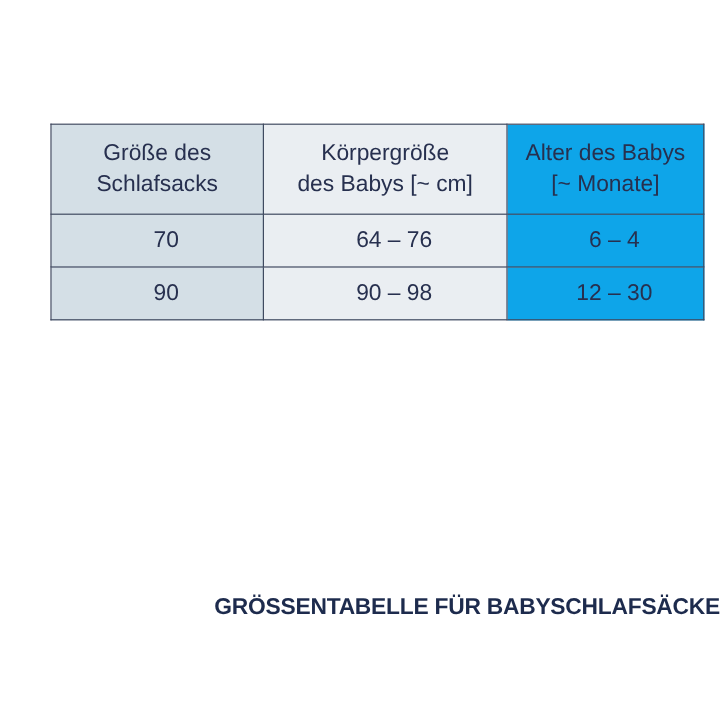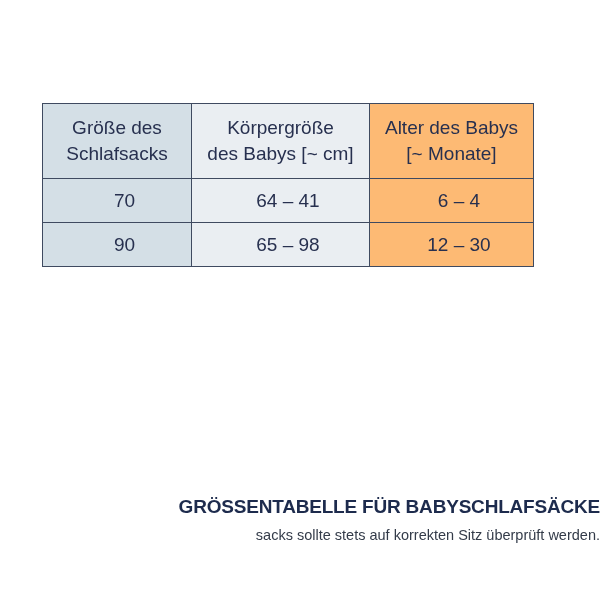--- a/index.html
+++ b/index.html
@@ -29,23 +29,23 @@
     color: #27304f;
     font-size: 19px;
     font-weight: 400;
   }
   .size-table th {
     height: 75px;
     white-space: pre-line;   
     line-height: 1.35;
   }
   .size-table td { height: 44px; padding-left: 15px; }
-  .col1 { width: 149px; background: #d4dfe6; }
-  .col2 { width: 178px; background: #eaeef2; }
-  .col3 { width: 164px; background: #fdba74; }
+  .col1 { width: 177px; background: #d4dfe6; }
+  .col2 { width: 203px; background: #eaeef2; }
+  .col3 { width: 164px; background: #0ea5e9; }
 
   
   .footer {
     position: absolute;
     left: 0; top: 496px;
     width: 600px;
     text-align: right;
   }
   .footer-title {
     font-size: 19px;
@@ -73,31 +73,30 @@
 Schlafsacks</th>
         <th class="col2">Körpergröße
 des Babys [~ cm]</th>
         <th class="col3">Alter des Babys
 [~ Monate]</th>
       </tr>
     </thead>
     <tbody>
       <tr>
         <td class="col1">70</td>
-        <td class="col2">64 – 41</td>
+        <td class="col2">64 – 76</td>
         <td class="col3">6 – 4</td>
       </tr>
       <tr>
         <td class="col1">90</td>
-        <td class="col2">65 – 98</td>
+        <td class="col2">90 – 98</td>
         <td class="col3">12 – 30</td>
       </tr>
     </tbody>
   </table>
 
   <div class="footer">
     <div class="footer-title">GRÖSSENTABELLE FÜR BABYSCHLAFSÄCKE</div>
     <div class="footer-text">
-      <div>sacks sollte stets auf korrekten Sitz überprüft werden.</div>
     </div>
   </div>
 
 </div>
 
 </body></html>

